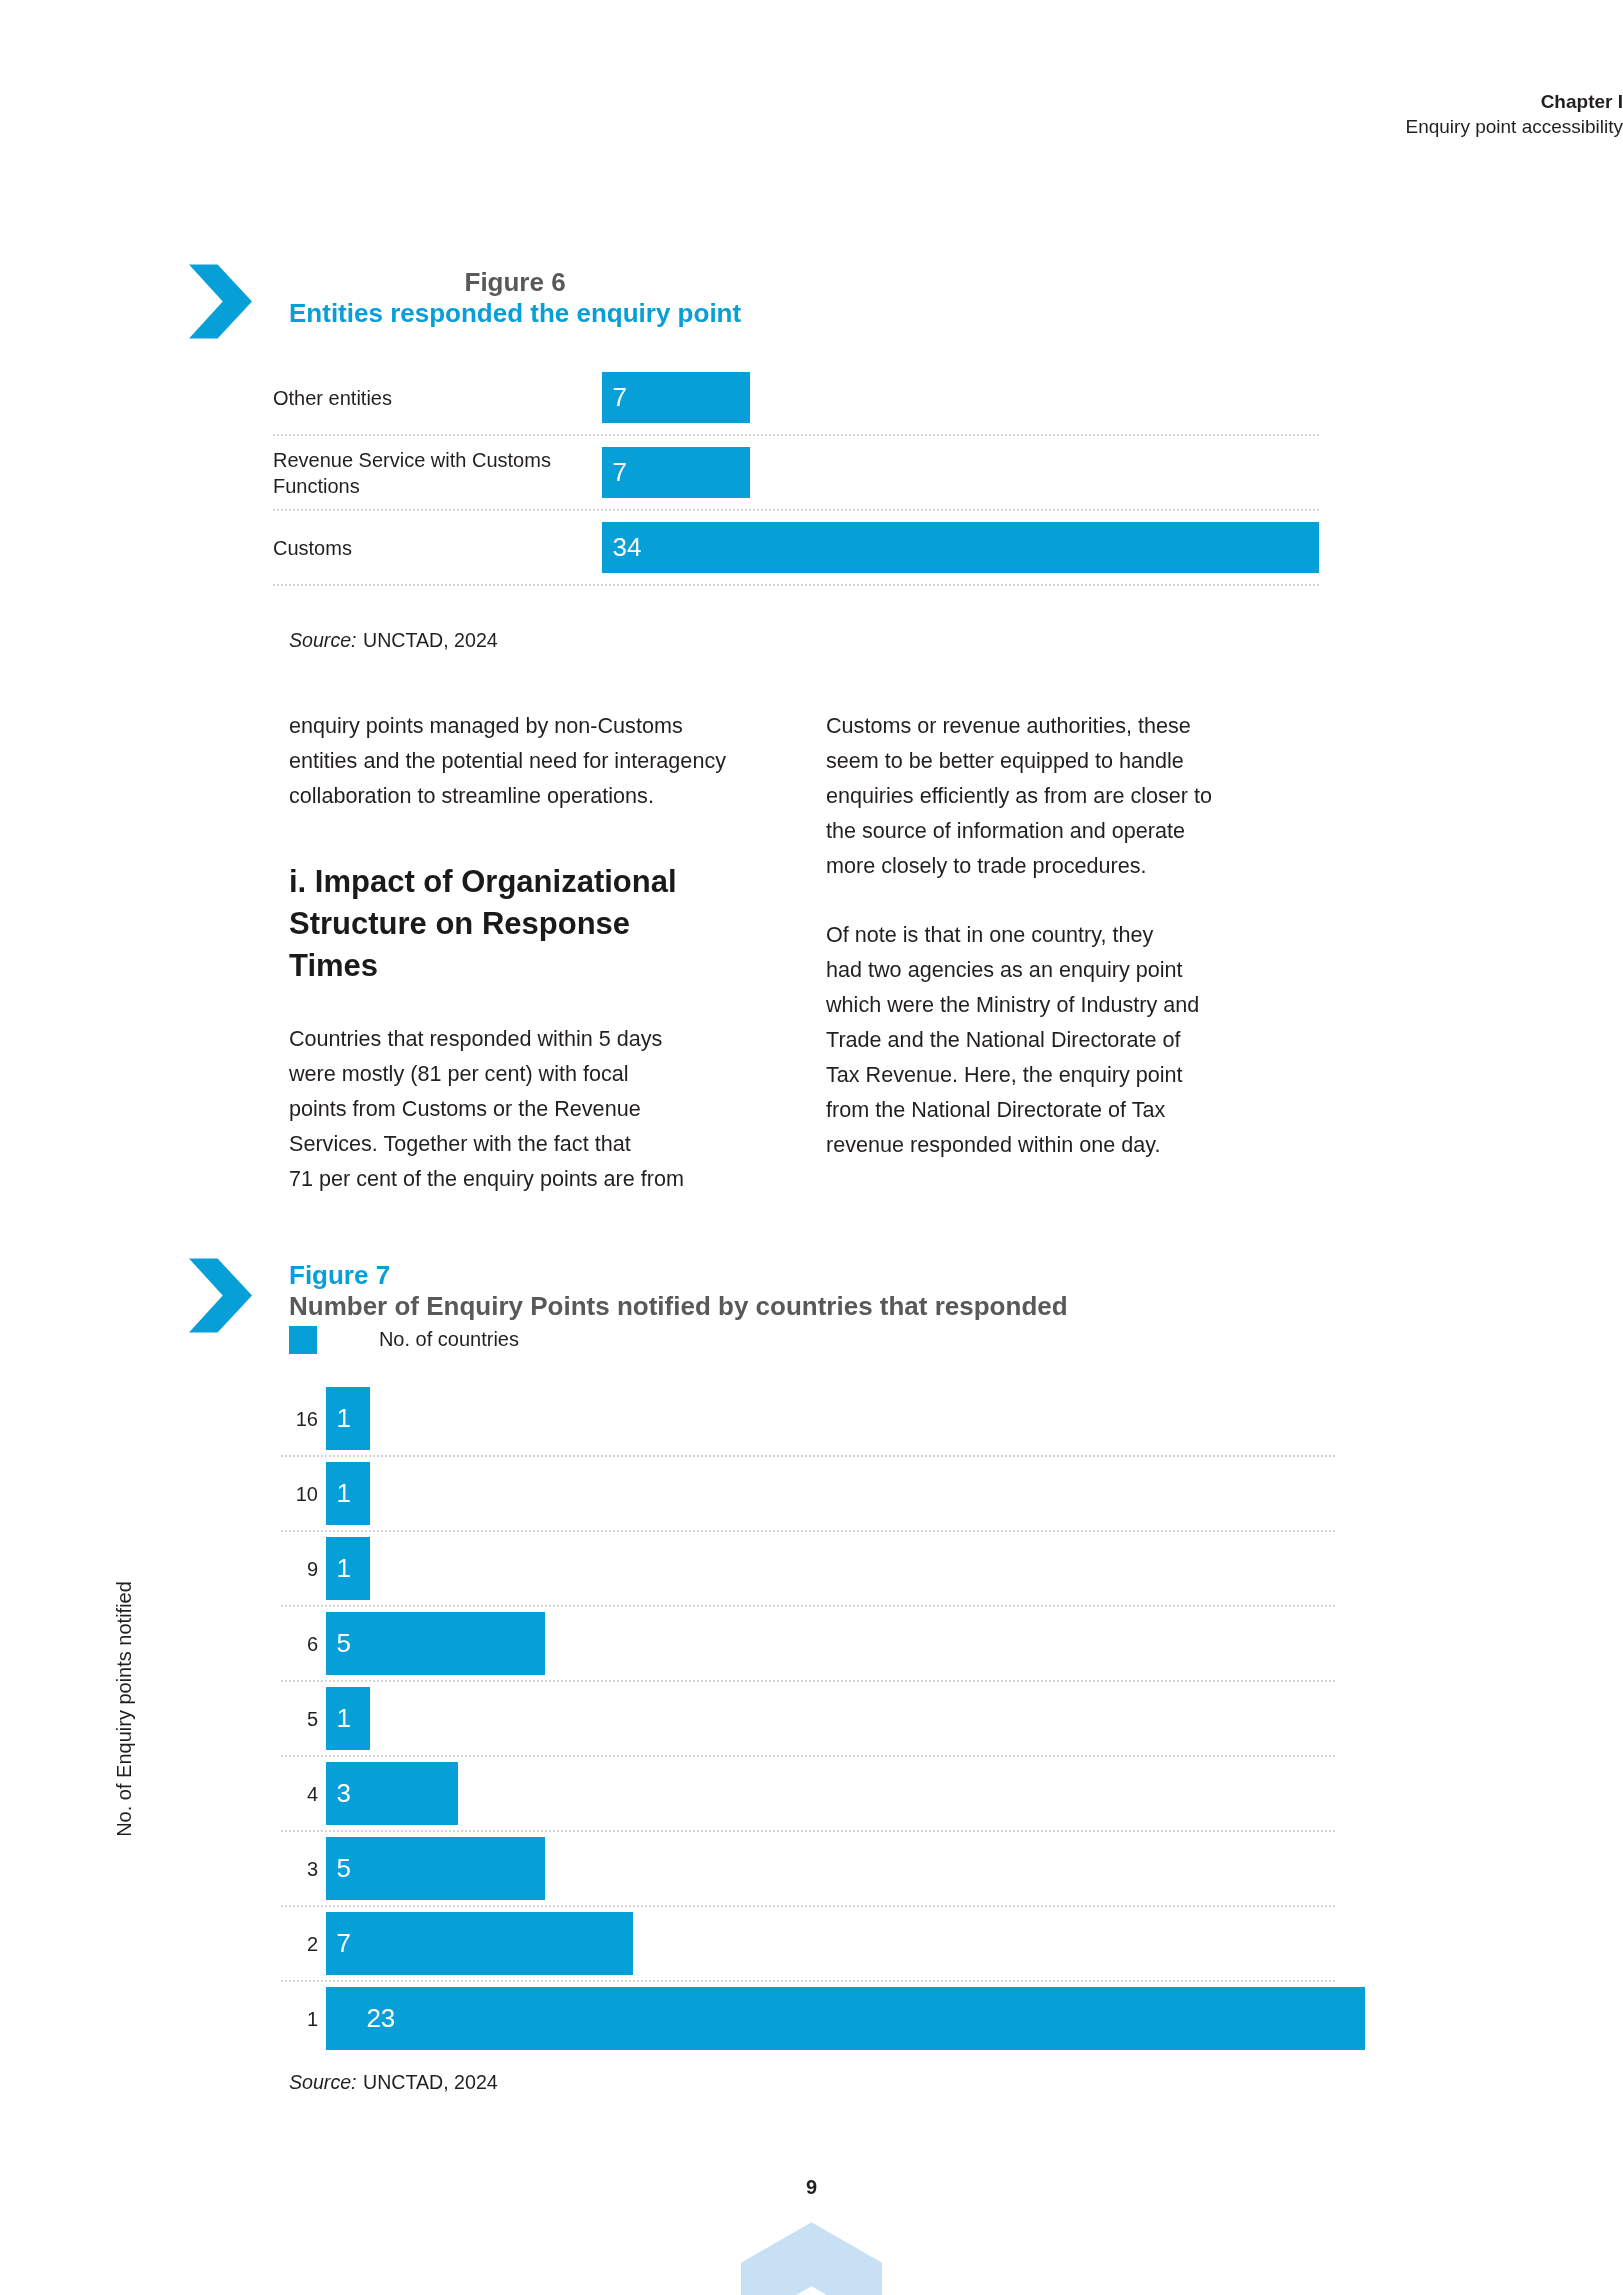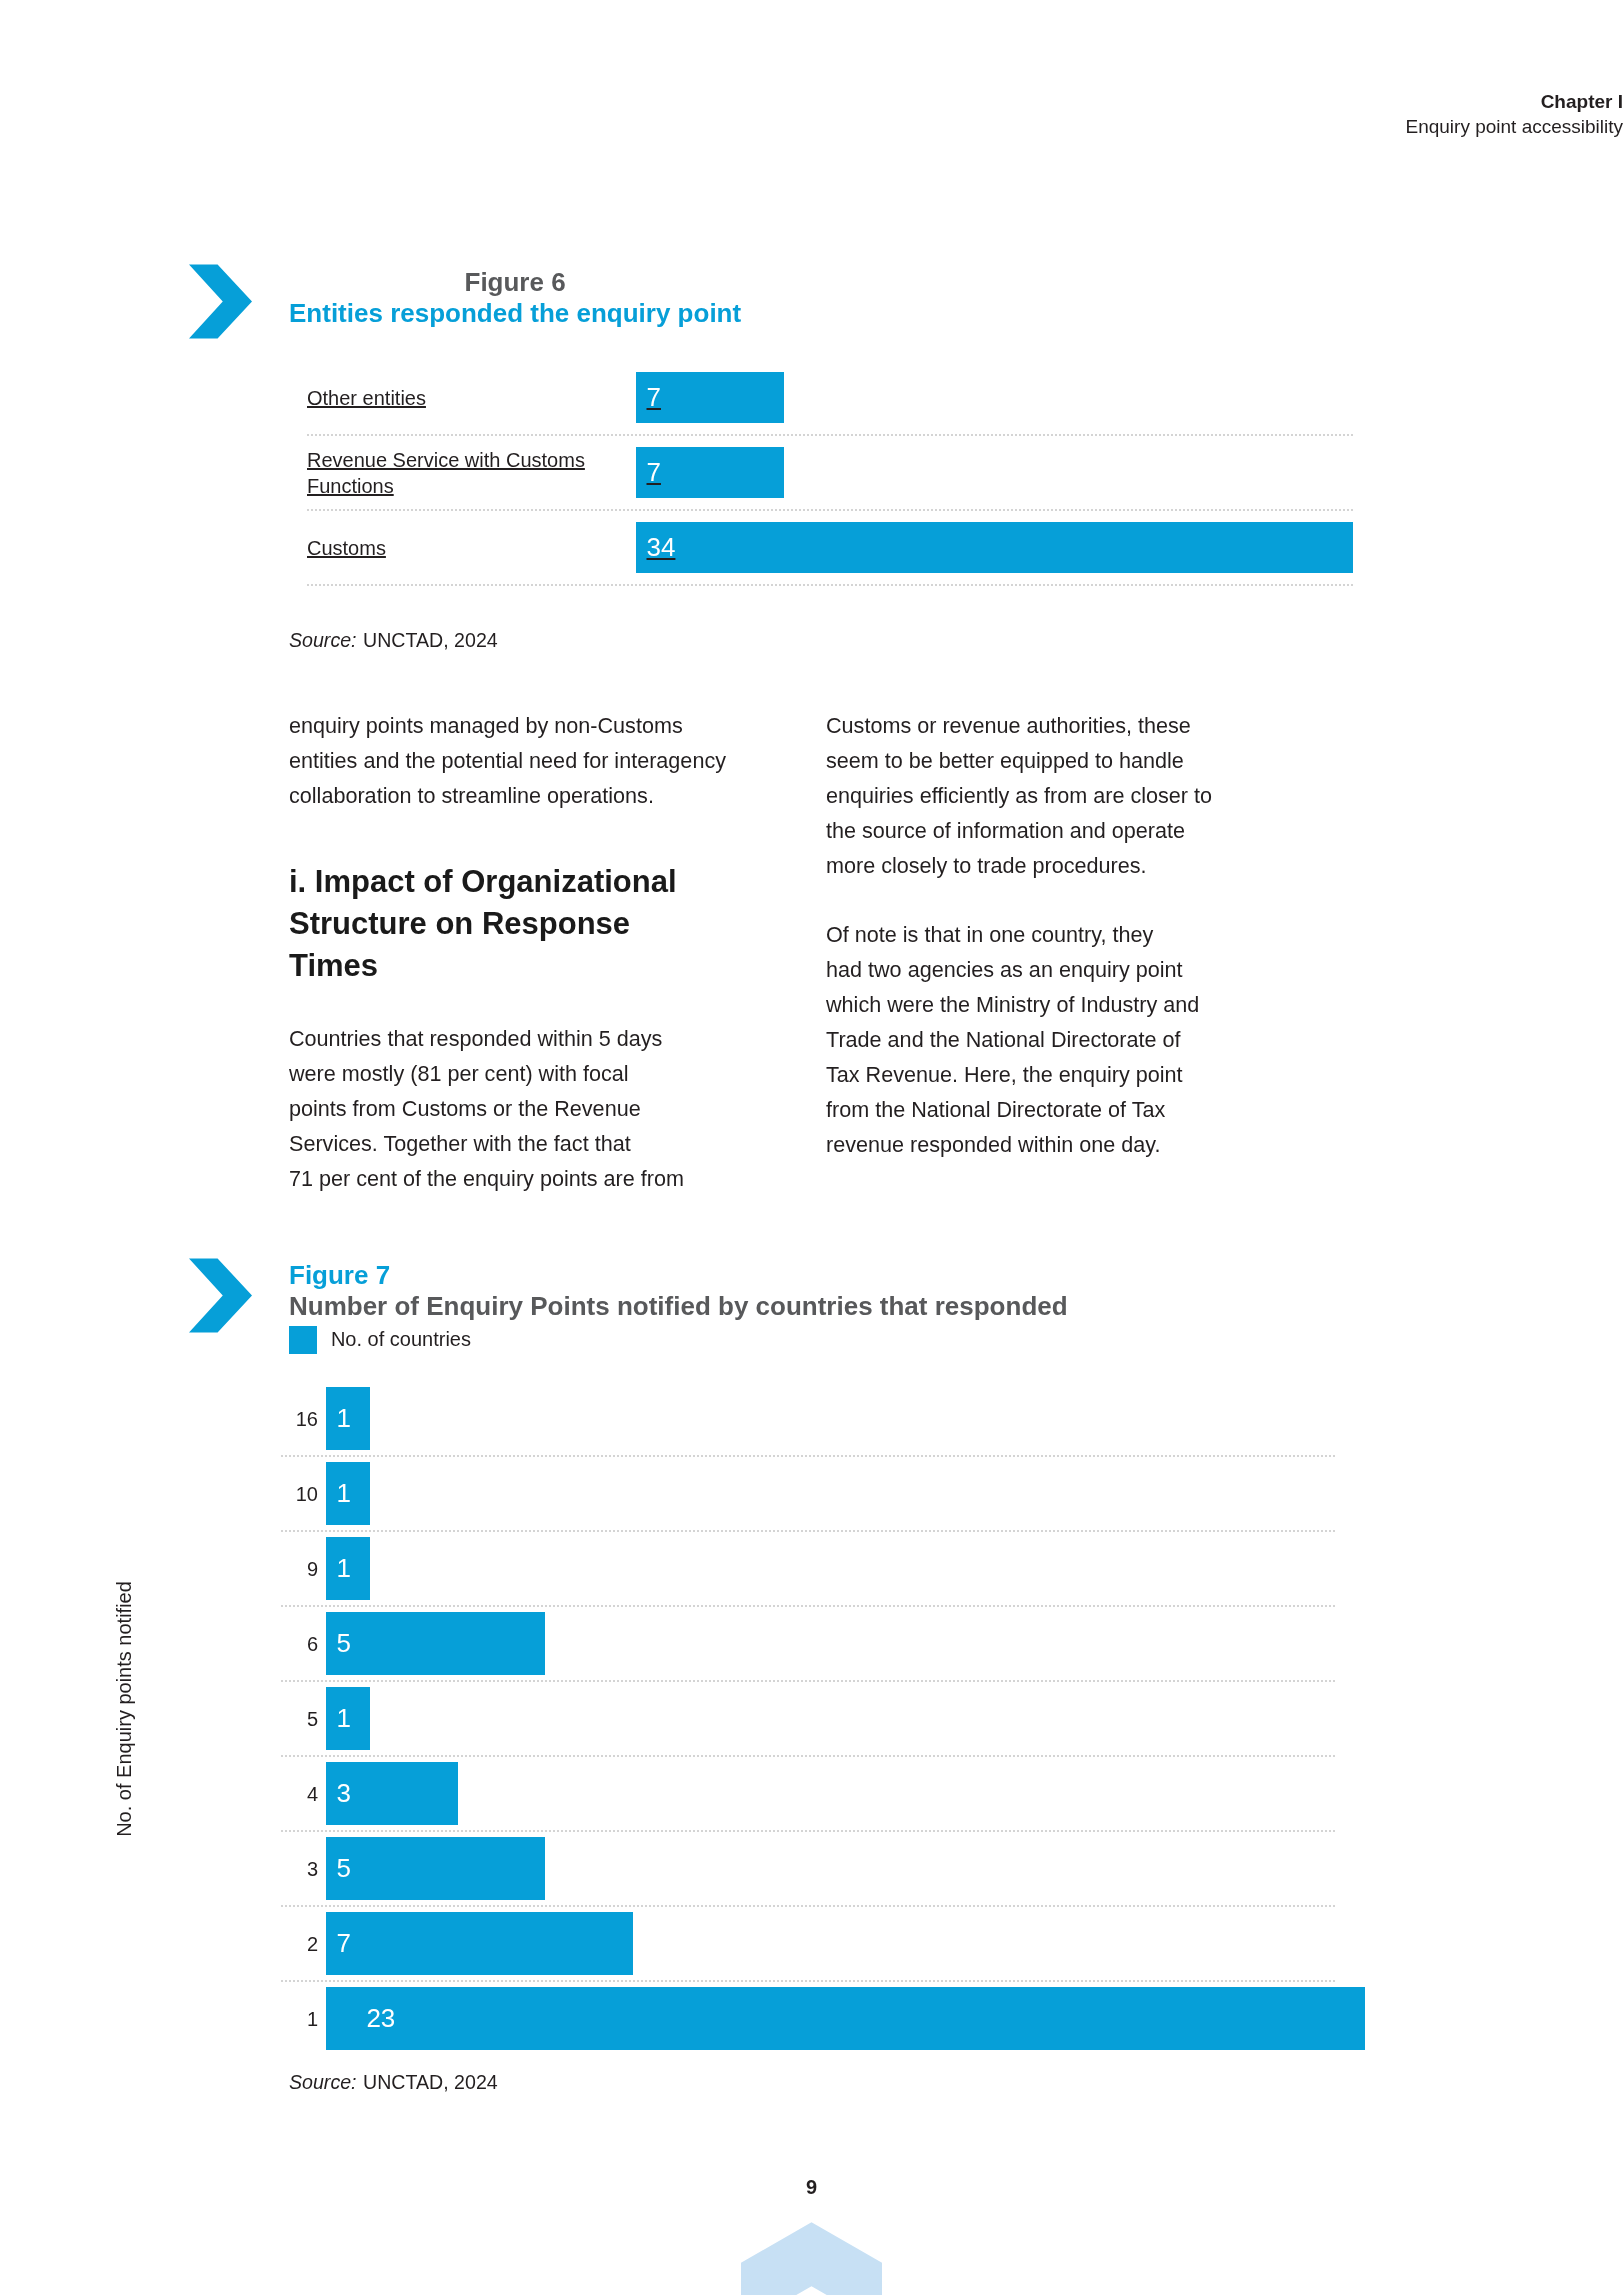--- a/index.html
+++ b/index.html
@@ -27,32 +27,32 @@
   .txt-gray{color:#58595B;}
   .txt-accent{color:#069FD8;}
   
   .chart{position:absolute;}
   .crow{display:flex;align-items:center;border-bottom:2px dotted #D4D4D4;}
   .clabel{white-space:pre-line;font-size:20px;line-height:26px;color:#231F20;}
   .cbararea{flex:1;position:relative;}
   .cbar{background:#069FD8;display:flex;align-items:center;}
   .cval{color:#ffffff;font-size:26px;padding-left:10.5px;}
   
-  .chart--fig6{left:307px;top:361px;width:1046px;text-decoration:underline;}
+  .chart--fig6{left:273px;top:361px;width:1046px;}
   .chart--fig6 .crow{height:73px;}
   .chart--fig6 .clabel{width:329px;flex:0 0 329px;}
   .chart--fig6 .cbar{height:51px;}
   
   .chart--fig7{left:281px;top:1382px;width:1054px;}
   .chart--fig7 .crow{height:73px;}
   .chart--fig7 .crow:last-child{border-bottom:none;}
   .chart--fig7 .clabel{width:37px;flex:0 0 37px;text-align:right;margin-right:7.9px;}
   .chart--fig7 .cbar{height:63px;}
   
-  .legend{position:absolute;left:289px;top:1326px;display:flex;align-items:center;}
+  .legend{position:absolute;left:289px;top:1326px;display:flex;align-items:center;gap:48px;}
   .legend-swatch{width:27.5px;height:27.5px;background:#069FD8;display:inline-block;}
   .legend-label{font-size:20px;margin-left:14.4px;color:#231F20;}
   
   .ylabel{
     position:absolute;left:124px;top:1709px;
     transform:translate(-50%,-50%) rotate(-90deg);
     white-space:nowrap;font-size:20px;color:#231F20;
   }
   
   .source{position:absolute;left:289px;margin:0;font-size:19.6px;color:#231F20;}

